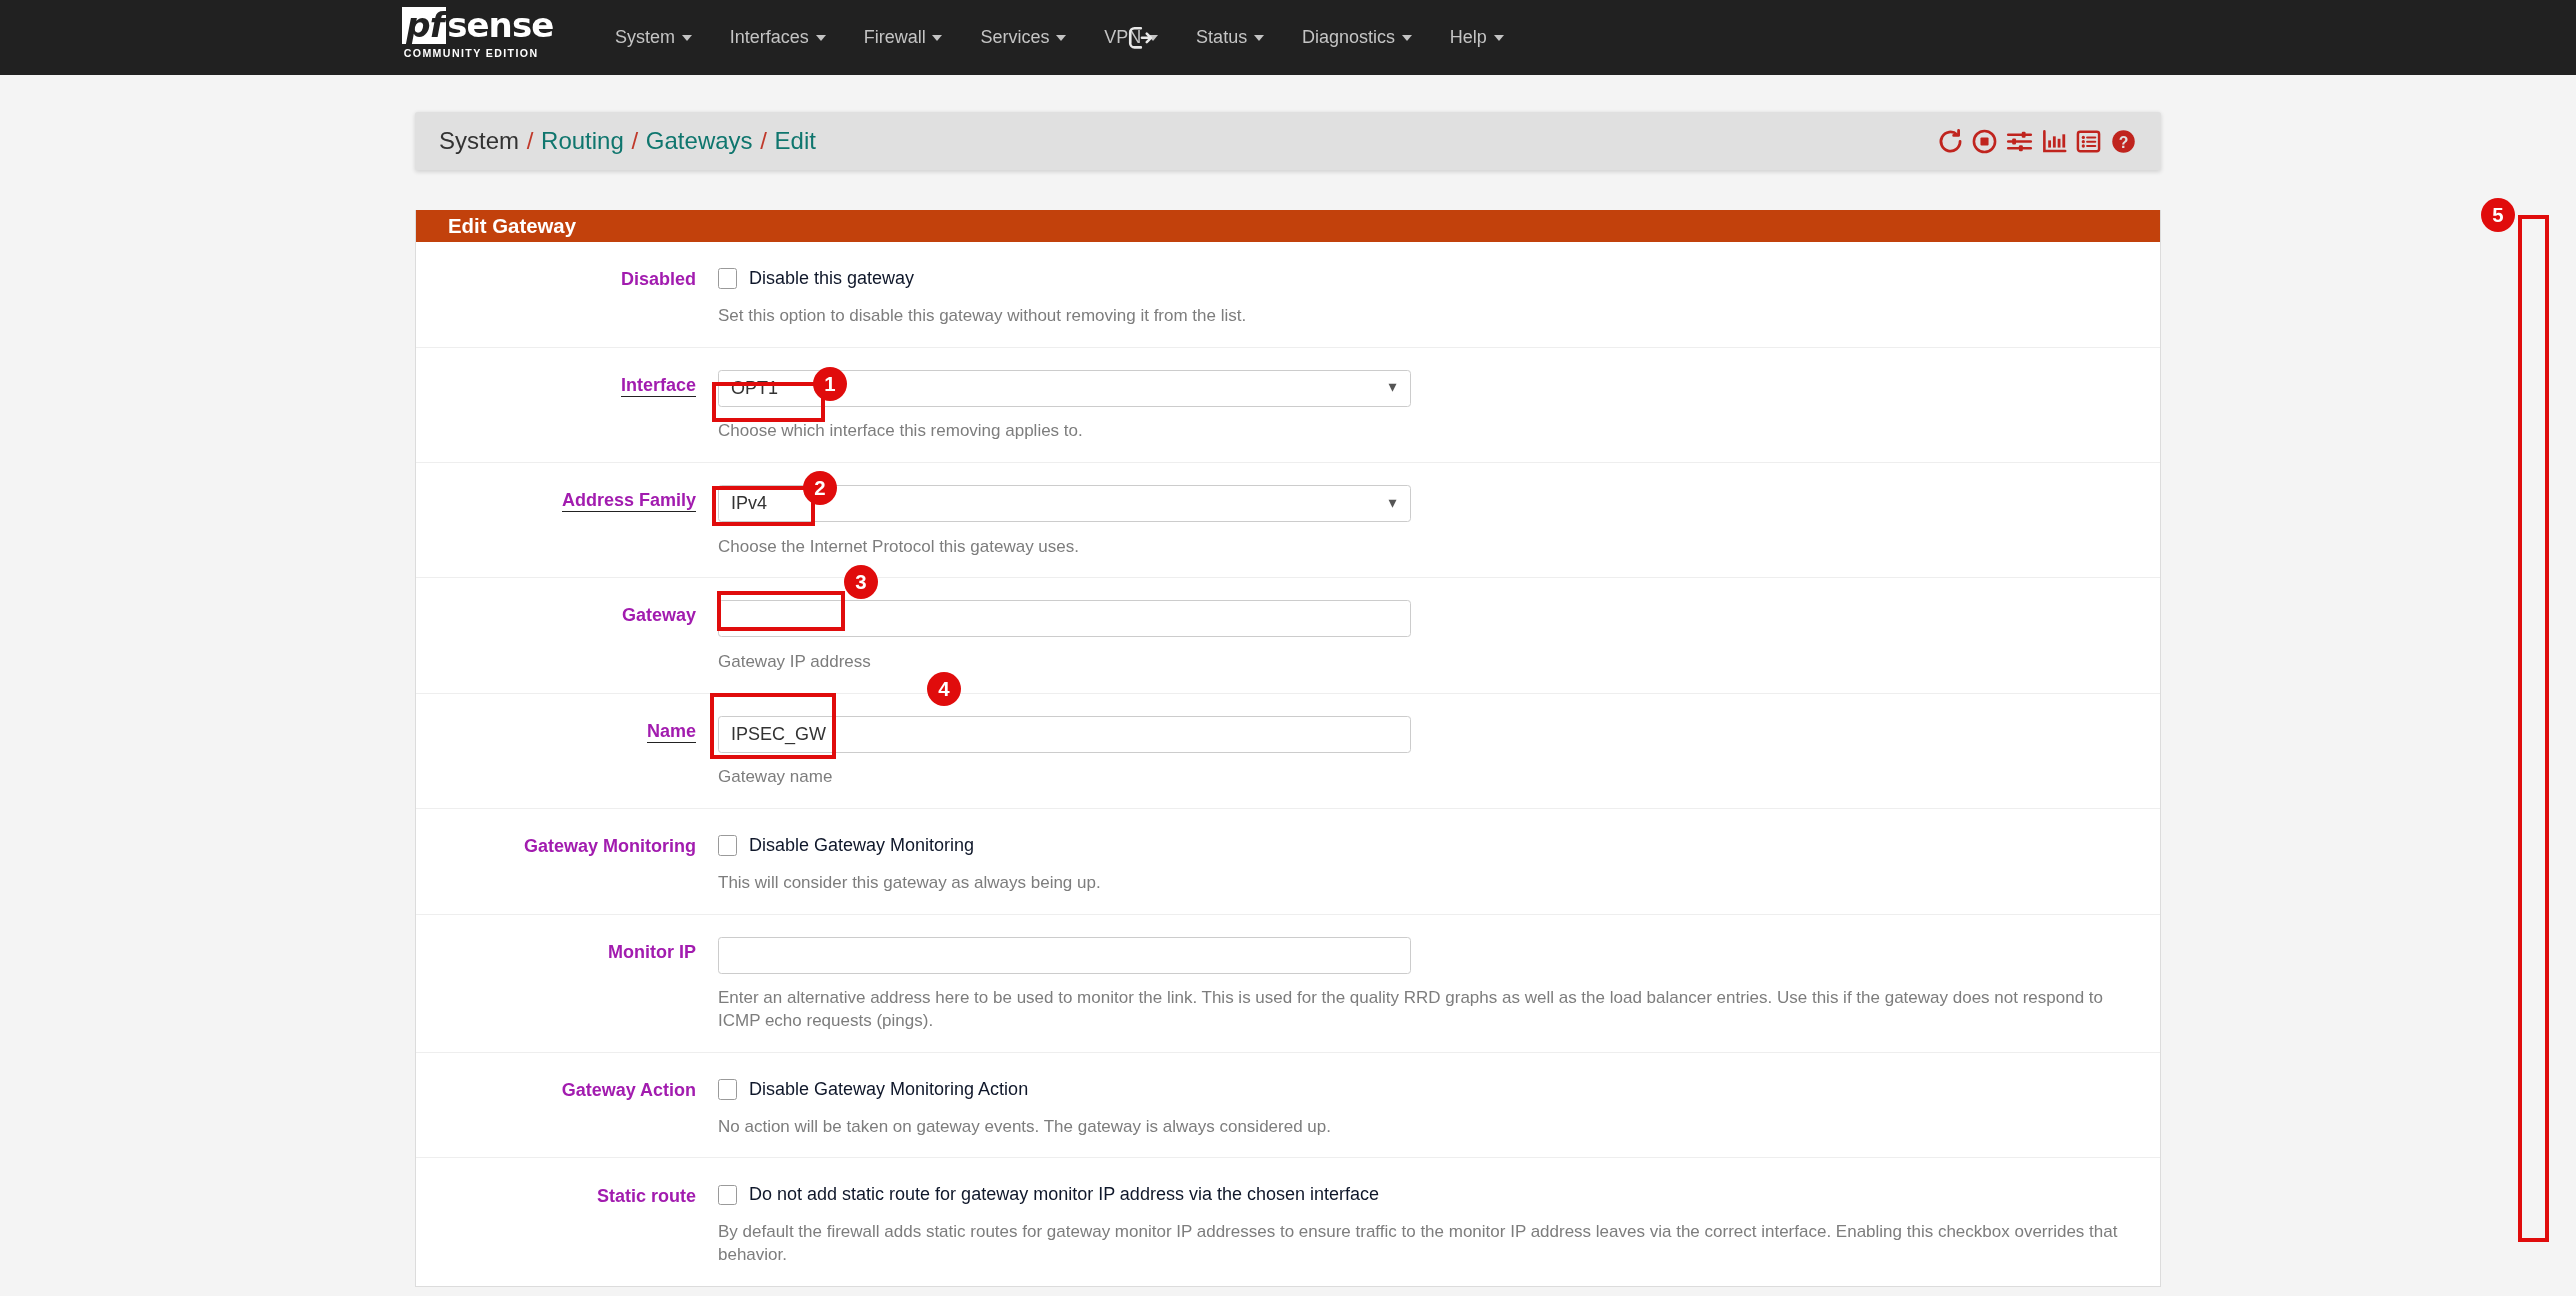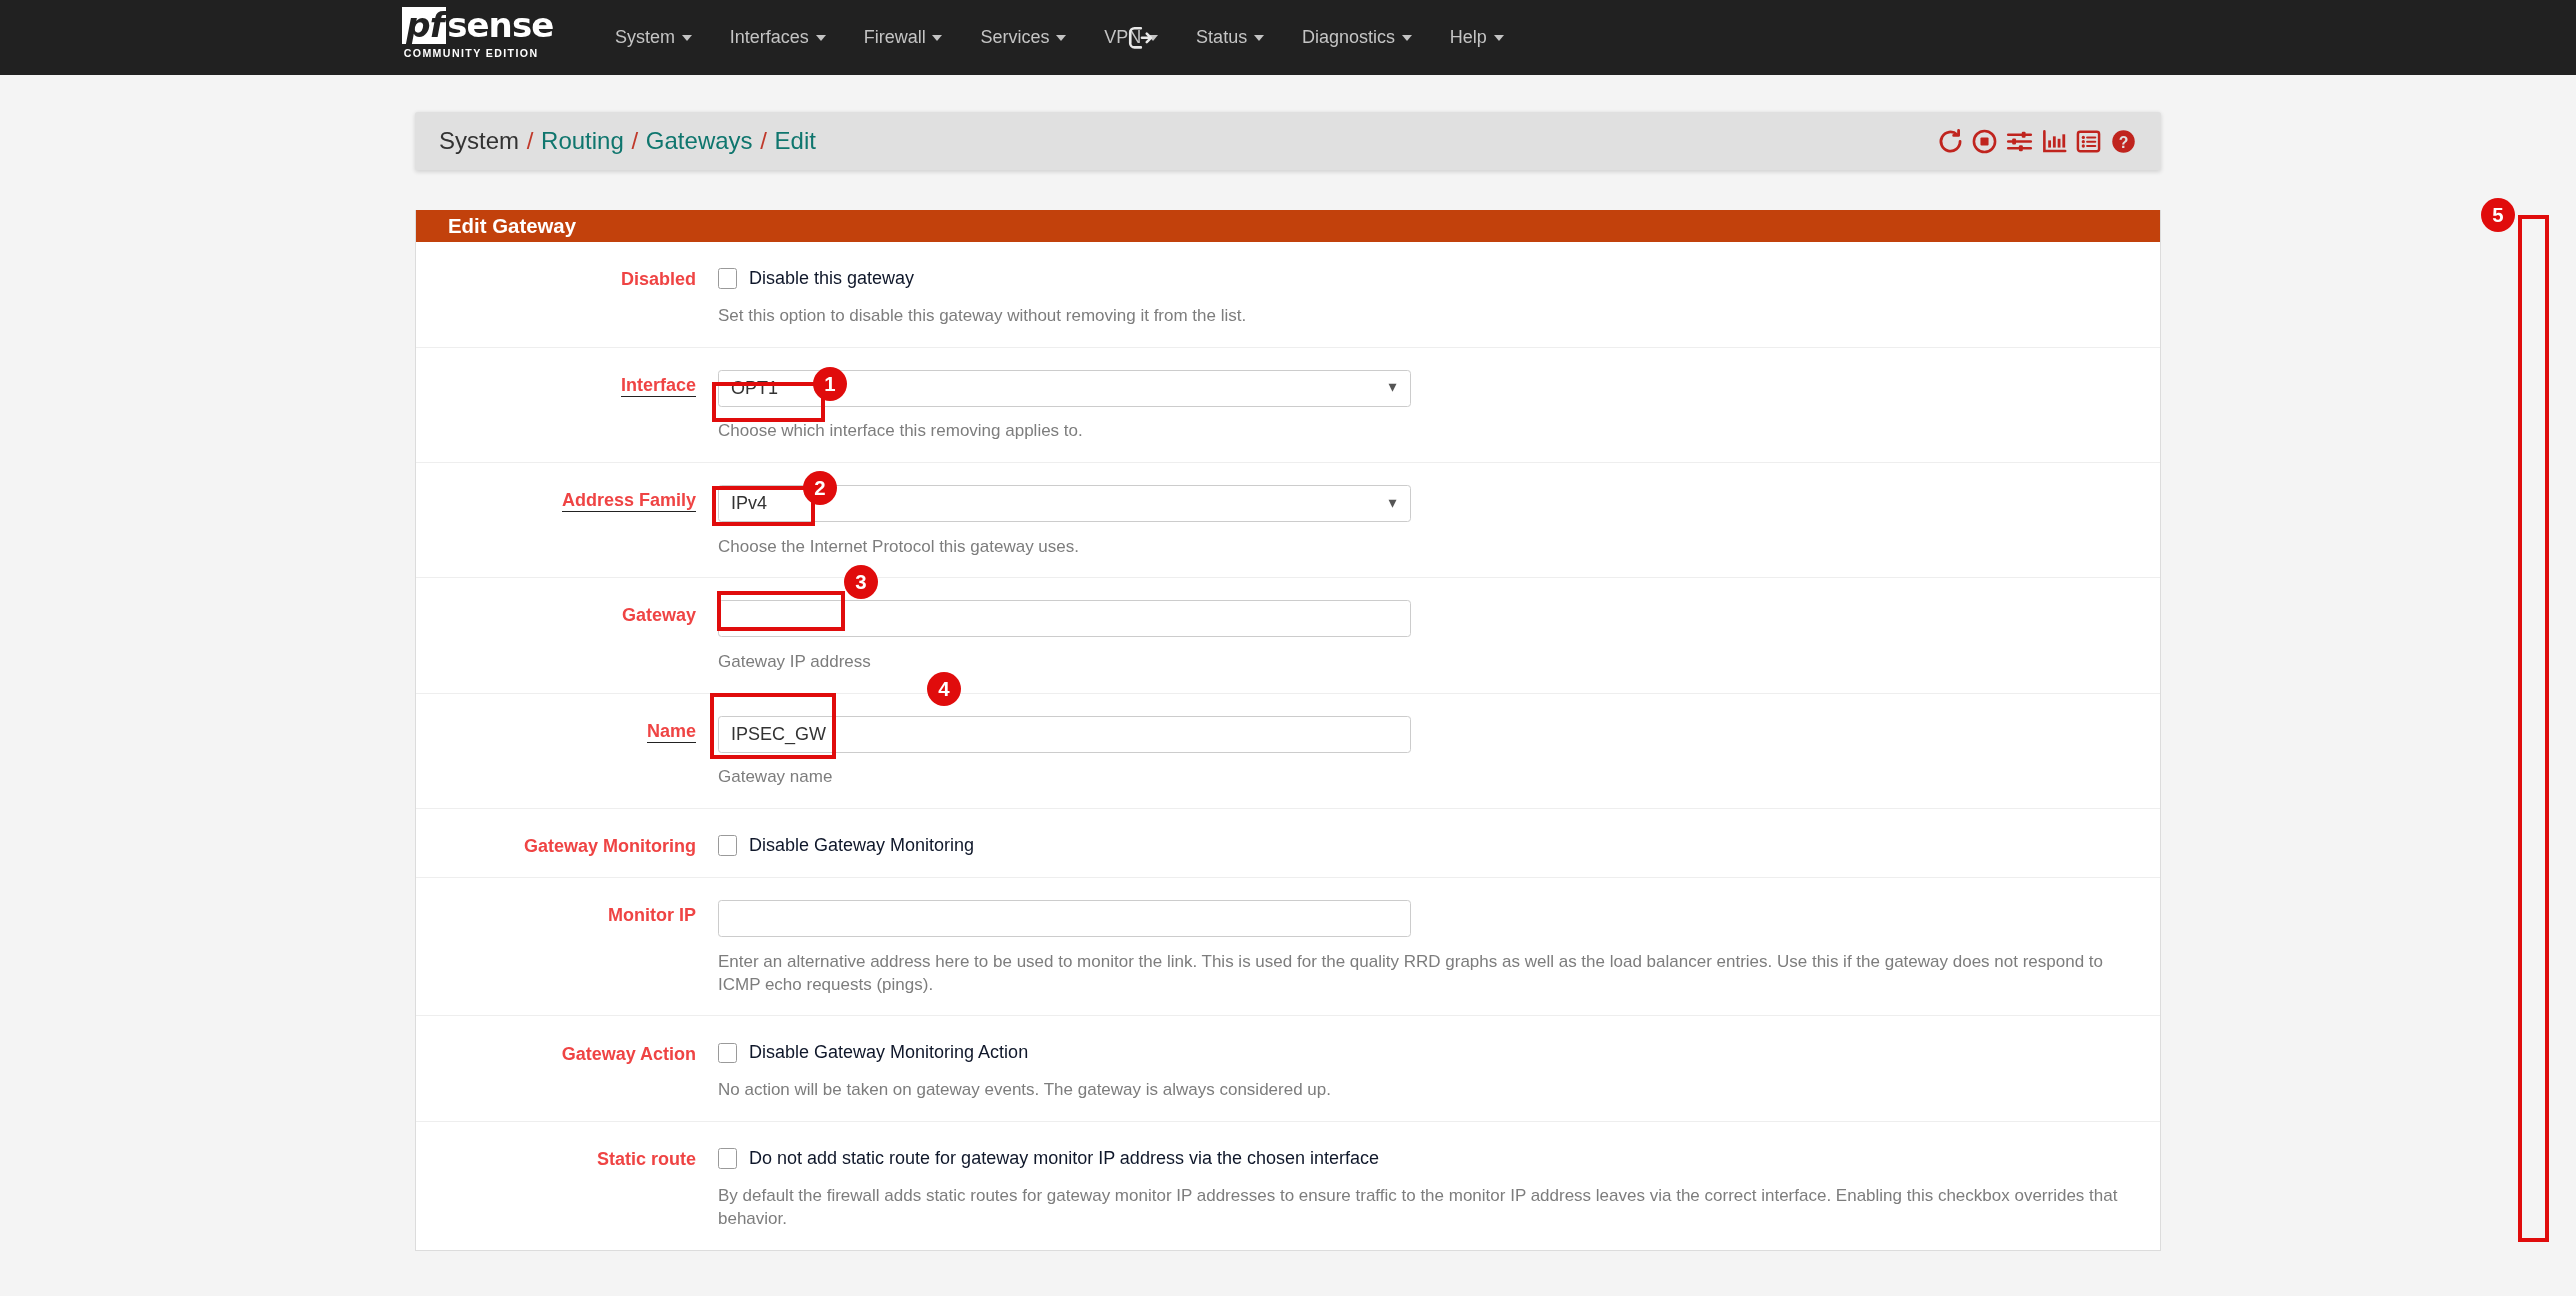--- a/index.html
+++ b/index.html
@@ -115,21 +115,21 @@
   .form-row {
     display: flex;
     border-bottom: 0.9px solid #eeeeee;
     padding: 22px 0 19px 0;
   }
   .form-row:last-child { border-bottom: none; }
   .col-label {
     width: 302px; flex: 0 0 302px;
     text-align: right;
     padding-right: 22px; padding-top: 5.1px;
-    font-size: 18px; font-weight: 700; color: #ef4444;
+    font-size: 18px; font-weight: 700; color: #a21caf;
   }
   .col-label .req {
     border-bottom: 1.7px solid #222;
     padding-bottom: 0.9px;
   }
   .col-field {
     flex: 1 1 auto;
     padding-right: 24px;
     min-width: 0;
   }
@@ -351,20 +351,21 @@
       </div>
     </div>
 
     <div class="form-row">
       <div class="col-label">Gateway Monitoring</div>
       <div class="col-field">
         <div class="chk-line">
           <div class="chk"></div>
           <span class="chk-text">Disable Gateway Monitoring</span>
         </div>
+        <div class="help">This will consider this gateway as always being up.</div>
       </div>
     </div>
 
     <div class="form-row">
       <div class="col-label">Monitor IP</div>
       <div class="col-field">
         <div class="ctl input">
           <span></span>
         </div>
         <div class="help">Enter an alternative address here to be used to monitor the link. This is used for the quality RRD graphs as well as the load balancer entries. Use this if the gateway does not respond to ICMP echo requests (pings).</div>

